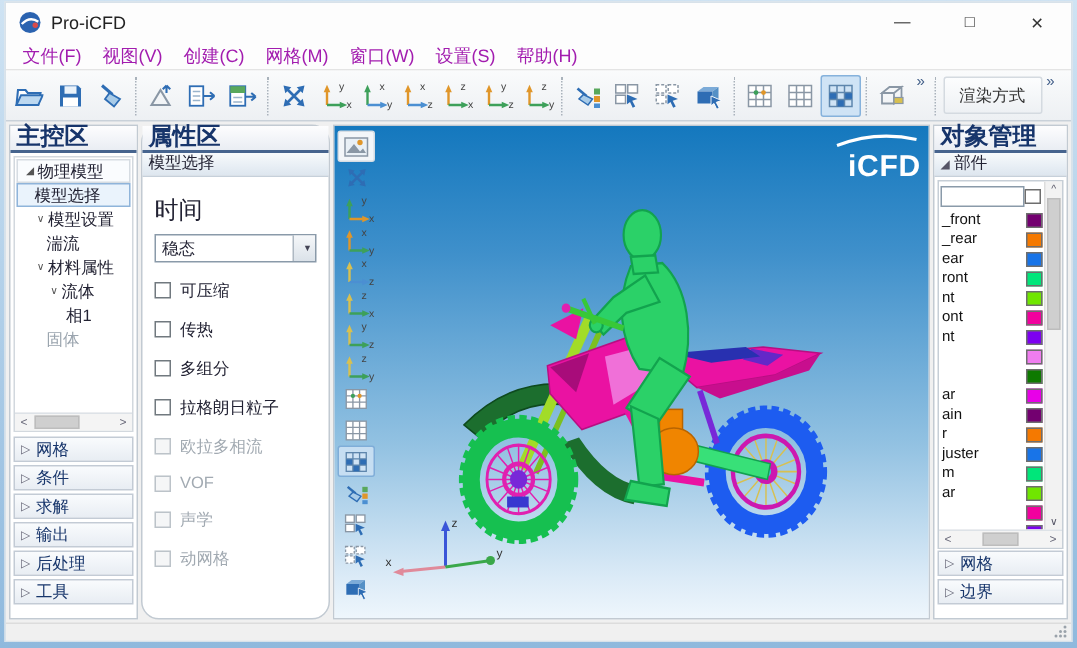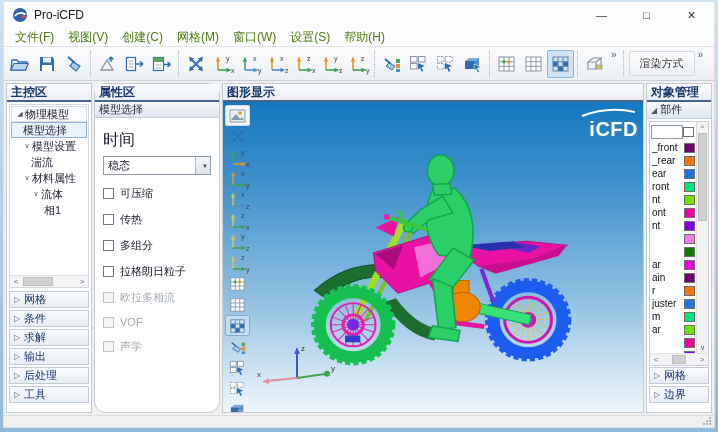--- a/index.html
+++ b/index.html
@@ -8,37 +8,37 @@
   .win{width:718px;height:432px;padding:1px 3px 4px 3px;background:linear-gradient(180deg,#cfe3f3,#8fb9dd);display:flex;flex-direction:column;}
   .frame{flex:1;min-height:0;background:#f0f0f0;display:flex;flex-direction:column;border:1px solid #d8e2ea;}
   
   .titlebar{height:26px;background:#fdfdfd;display:flex;align-items:center;flex:0 0 26px;}
   .appicon{width:16px;height:16px;margin:0 6px 0 8px;}
   .title{font-size:12px;color:#222;}
   .wctl{margin-left:auto;display:flex;height:100%;}
   .wbtn{width:45px;height:100%;display:flex;align-items:center;justify-content:center;font-size:11px;color:#333;}
   
   .menubar{height:19px;background:#fdfdfd;border-bottom:1px solid #e4e4e4;display:flex;align-items:center;padding-left:4px;flex:0 0 19px;}
-  .mitem{font-size:12px;color:#4d7c0f;padding:1px 7px;}
+  .mitem{font-size:12px;color:#a21caf;padding:1px 7px;}
   
   .toolbar{height:34px;background:linear-gradient(#fafbfc,#edf0f3);border-bottom:1px solid #c9d1d9;display:flex;align-items:center;padding:0 2px;flex:0 0 34px;}
   .tsep{width:0;border-left:1px dotted #a9b2bb;height:26px;margin:0 3px;}
   .tbtn{width:27px;height:28px;display:flex;align-items:center;justify-content:center;border:1px solid transparent;border-radius:2px;position:relative;}
   .tbtn.active{background:#cfe3f5;border-color:#86b2dc;}
   .ovf{font-size:10px;color:#44608a;padding:0 3px;align-self:flex-start;margin-top:2px;}
   .rbtn{font-size:11px;color:#333;padding:4px 10px;border:1px solid #d4dae0;background:linear-gradient(#fcfdfe,#eef1f4);border-radius:2px;margin-left:2px;}
   
   .axico{position:relative;width:20px;height:18px;}
   .axico i{position:absolute;font-style:normal;font-size:7px;line-height:7px;color:#444;}
   .axico .la{top:0;right:3px;}
   .axico .lb{bottom:-1px;right:-2px;}
   
   .main{flex:1;min-height:0;display:flex;padding:2px;gap:2px;}
   .panel{background:#fff;border:1px solid #c2cad2;display:flex;flex-direction:column;min-height:0;}
-  .ptitle{flex:0 0 17px;line-height:16px;padding-left:4px;font-weight:bold;font-size:12px;color:#17356b;background:linear-gradient(#fdfdfe,#e9edf3);border-bottom:2px solid #46648e;}
+  .ptitle{flex:0 0 17px;line-height:16px;padding-left:4px;font-weight:bold;font-size:16px;color:#17356b;background:linear-gradient(#fdfdfe,#e9edf3);border-bottom:2px solid #46648e;}
   
   .left{width:86px;}
   .treebox{flex:1;margin:2px;border:1px solid #d2d8de;display:flex;flex-direction:column;min-height:0;font-size:11px;color:#223;}
   .trows{flex:1;overflow:hidden;padding-top:1px;}
   .trow{height:16px;display:flex;align-items:center;white-space:nowrap;}
   .trow .tg{width:10px;text-align:center;font-size:7px;color:#555;flex:0 0 10px;}
   .lv0{padding-left:3px;border:1px solid #d6dce2;background:#fafcfe;margin:0 1px;}
   .lv1{padding-left:12px;}
   .lv2{padding-left:21px;}
   .lv3{padding-left:34px;}
@@ -69,21 +69,21 @@
   .canvas svg.scene{position:absolute;inset:0;width:100%;height:100%;}
   .vtools{position:absolute;left:2px;top:3px;display:flex;flex-direction:column;gap:0px;}
   .vbtn{width:25px;height:21px;display:flex;align-items:center;justify-content:center;border:1px solid transparent;border-radius:2px;}
   .vbtn.first{background:#f3f6f9;border-color:#d5dde4;}
   .vbtn.active{background:#c6def2;border-color:#7fadd8;}
   .logo{position:absolute;top:2px;right:5px;width:62px;text-align:right;}
   .logo .lt{color:#fff;font-weight:bold;font-size:20px;letter-spacing:0.5px;line-height:14px;}
   .triad{position:absolute;left:34px;bottom:16px;width:80px;height:52px;}
   .triad i{position:absolute;font-style:normal;font-size:8px;color:#333;}
   
-  .right{width:66px;}
+  .right{width:90px;}
   .parts{flex:1;margin:2px 2px 0 2px;border:1px solid #c6ced6;display:flex;flex-direction:column;min-height:0;justify-content:space-between;}
   .plist{flex:1;display:flex;min-height:0;}
   .pcol{flex:1;min-width:0;overflow:hidden;padding-top:1px;}
   .prow{height:13px;display:flex;align-items:center;font-size:10px;color:#111;}
   .prow .pl{flex:1;padding-left:2px;white-space:nowrap;overflow:hidden;}
   .sw{flex:0 0 11px;height:10px;border:1px solid #6e6e6e;margin-right:1px;}
   .pfilter{height:15px;margin:1px 1px 2px 1px;display:flex;align-items:center;}
   .pfilter input{flex:1;height:14px;border:1px solid #8a9aa9;font-size:9px;padding:0 2px;min-width:0;}
   .vsb{flex:0 0 12px;background:#f2f2f2;border-left:1px solid #ddd;display:flex;flex-direction:column;font-size:7px;color:#556;}
   .vsb .ar{height:11px;display:flex;align-items:center;justify-content:center;}
@@ -314,20 +314,23 @@
           <div class="trow lv1">
                 <span class="tg">∨</span>
                 <span>材料属性</span>
               </div>
           <div class="trow lv2">
                 <span class="tg">∨</span>
                 <span>流体</span>
               </div>
           <div class="trow lv3">
                 <span>相1</span>
+              </div>
+          <div class="trow lv2 gray">
+                <span>固体</span>
               </div>
         </div>
         <div class="hscroll">
           <span class="ar">&lt;</span>
           <span class="track">
                 <span class="thumb" style="left:2%;width:55%;"></span>
               </span>
           <span class="ar">&gt;</span>
         </div>
       </div>
@@ -388,25 +391,28 @@
               <span>欧拉多相流</span>
             </div>
         <div class="cbrow dis">
               <span class="cb"></span>
               <span>VOF</span>
             </div>
         <div class="cbrow dis">
               <span class="cb"></span>
               <span>声学</span>
             </div>
+        <div class="cbrow dis">
+              <span class="cb"></span>
+              <span>动网格</span>
+            </div>
       </div>
     </div>
 
     <div class="panel vp">
-      <div class="ptitle">图形显示</div>
       <div class="canvas">
 
         <svg class="scene" viewBox="0 0 413 316" preserveAspectRatio="none">
 
           <g>
             <circle cx="300" cy="222" r="40" fill="none" stroke="#1d5cf0" stroke-width="5" stroke-dasharray="5 3"></circle>
             <circle cx="300" cy="222" r="34" fill="none" stroke="#1d5cf0" stroke-width="12"></circle>
             <g stroke="#d8c050" stroke-width="1">
               <path d="M300,222 L300,200 M300,222 L300,244 M300,222 L278,222 M300,222 L322,222 M300,222 L285,206 M300,222 L315,238 M300,222 L315,206 M300,222 L285,238 M300,222 L292,201 M300,222 L308,243 M300,222 L279,214 M300,222 L321,230 M300,222 L279,230 M300,222 L321,214 M300,222 L292,243 M300,222 L308,201"></path>
             </g>

